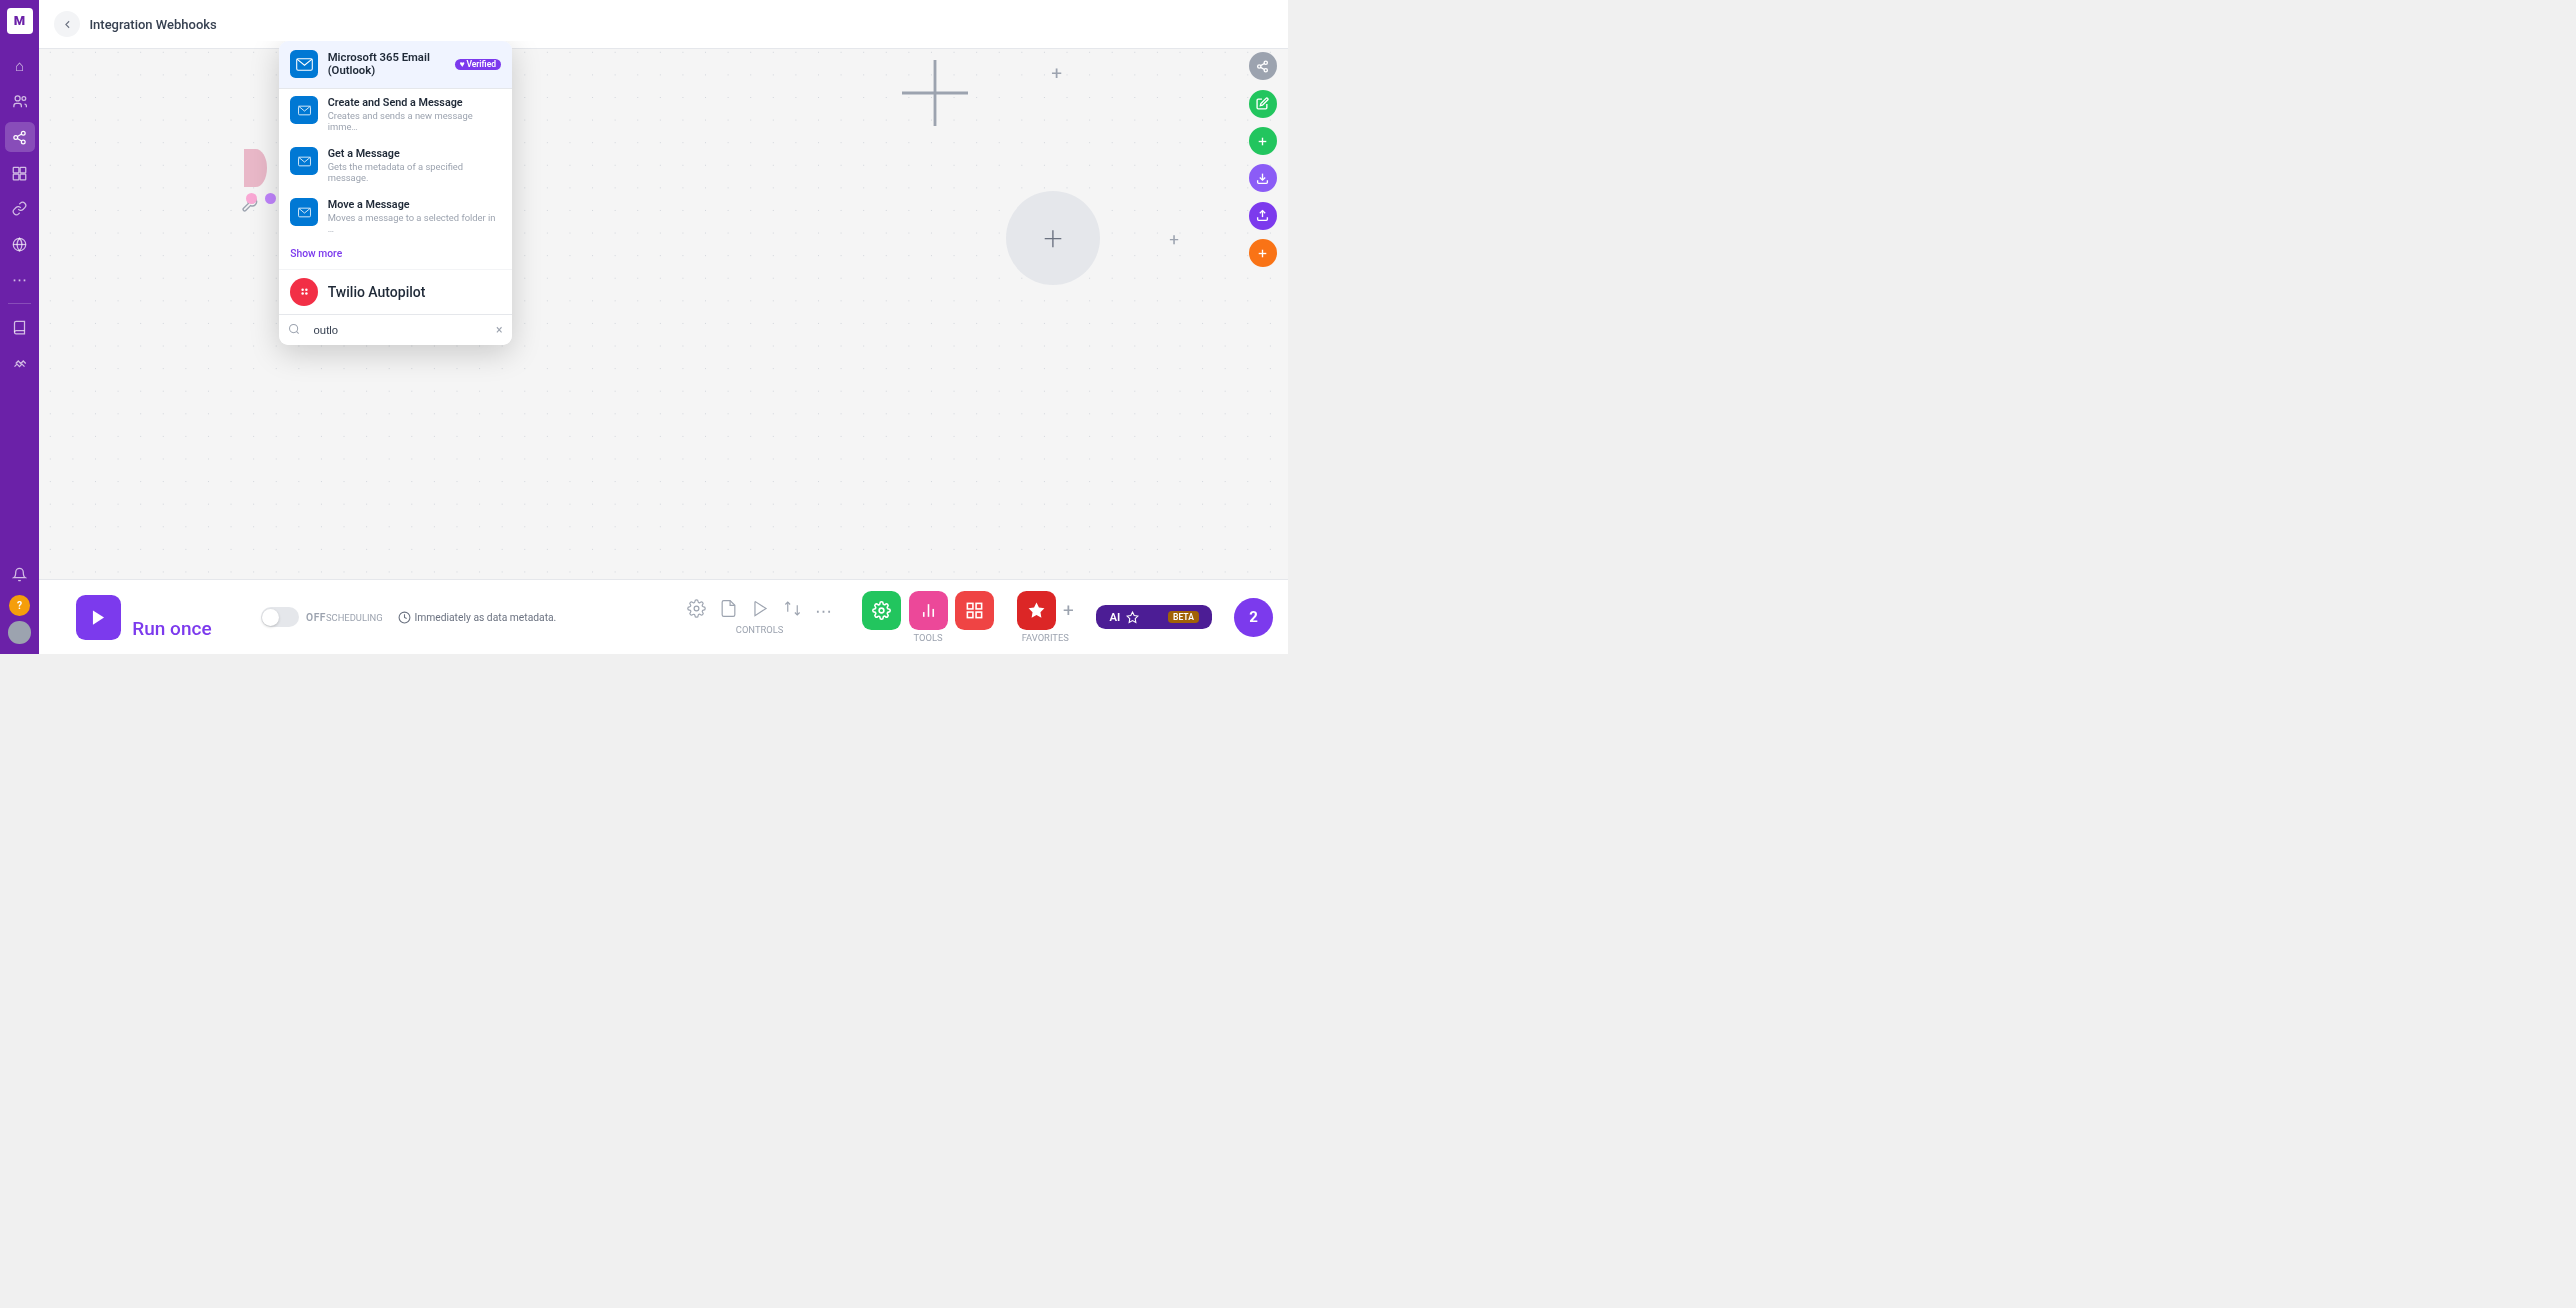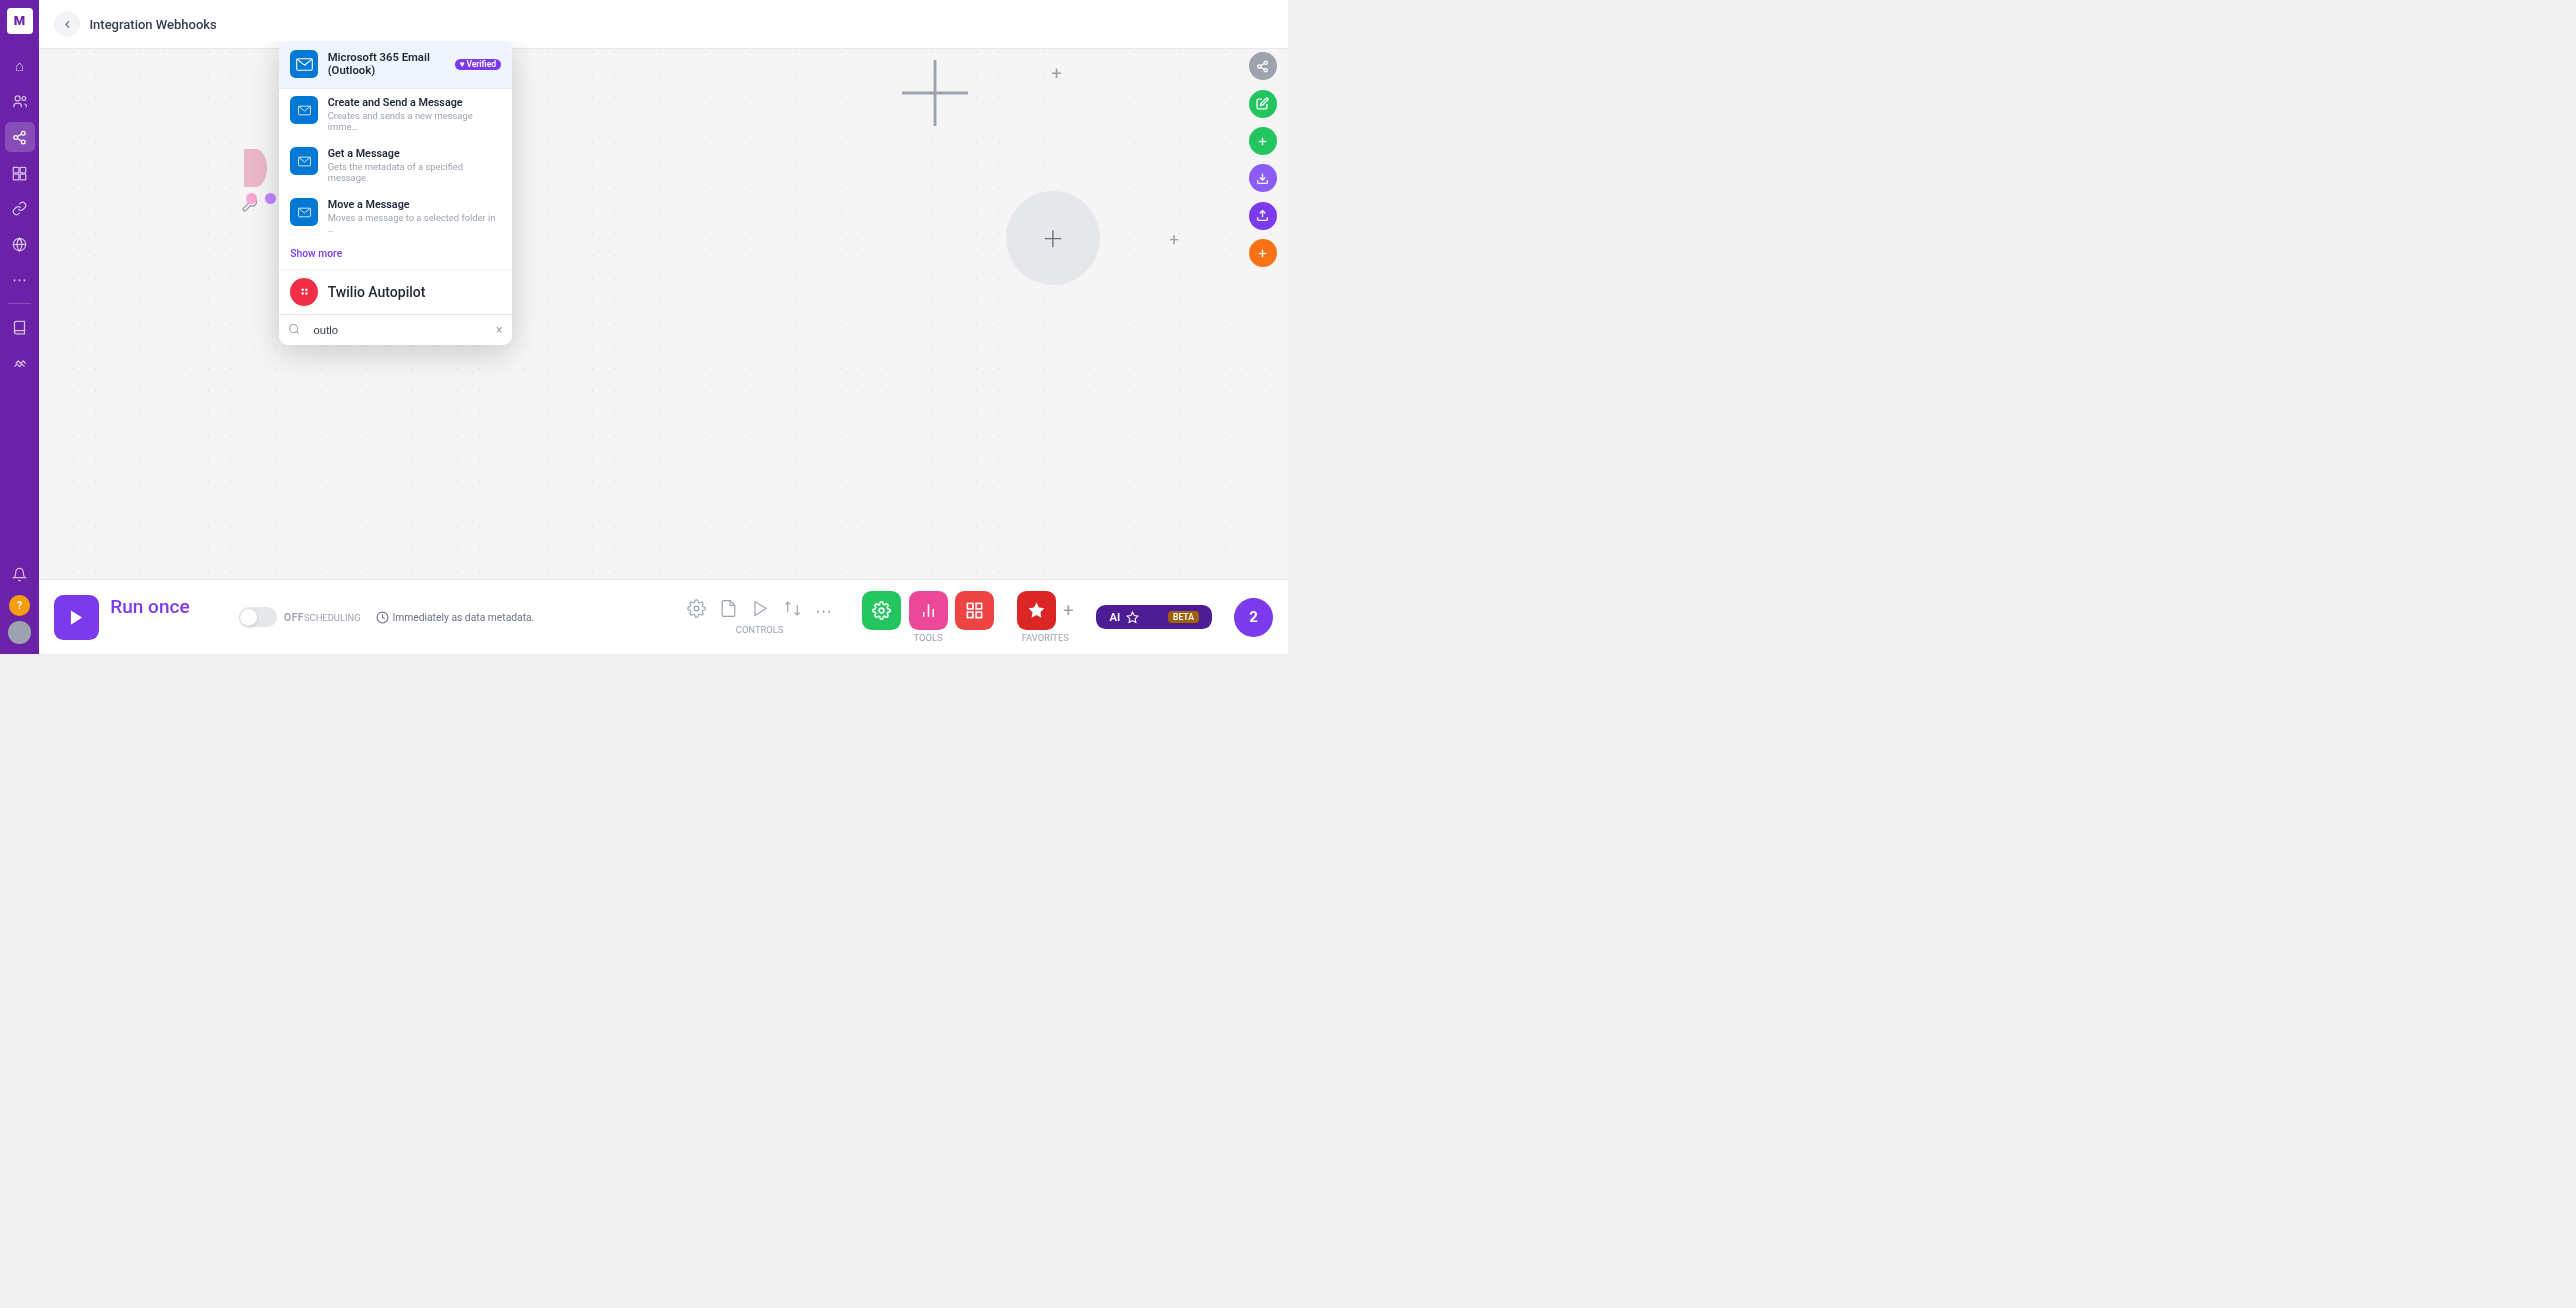--- a/index.html
+++ b/index.html
@@ -609,21 +609,21 @@
       </span>
       <input class="dd-search-input" value="outlo" placeholder="Search..." style="">
       <span class="dd-search-clear">×</span>
     </div>
   </div>
 
 </div>
 
 <div class="toolbar">
 
-  <div style="display:flex;align-items:flex-start;gap:11.3px;">
+  <div style="display:flex;align-items:flex-end;gap:11.3px;margin-left:22px;">
     <div class="run-btn">
       <svg width="19" height="19" viewBox="0 0 24 24" fill="white">
           <polygon points="5,3 19,12 5,21"></polygon>
         </svg>
     </div>
     <span class="run-label">Run once</span>
   </div>
 
   <div style="display:flex;flex-direction:row;align-items:center;margin-left:19px;">
     <div class="toggle-group">

